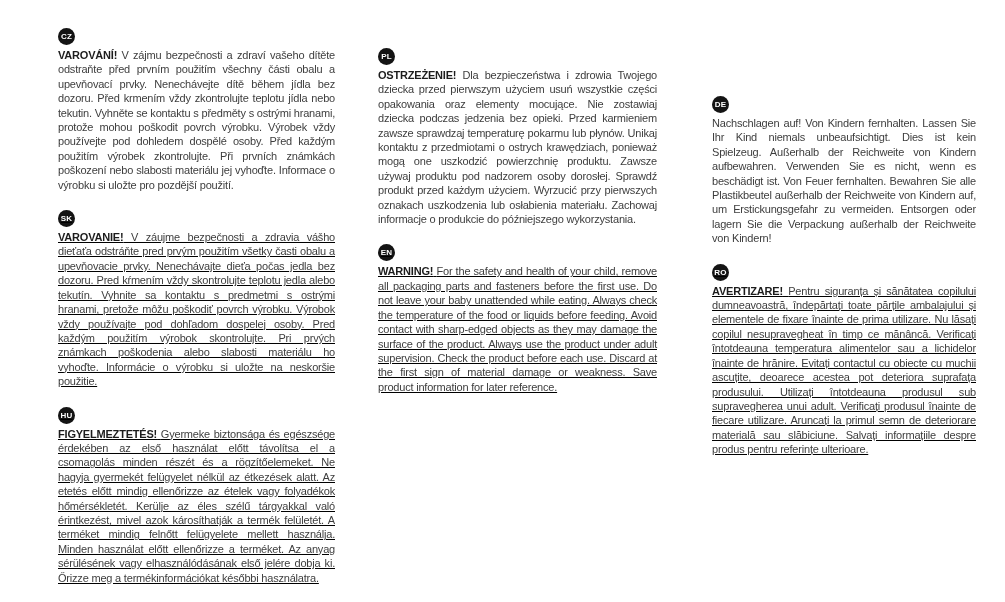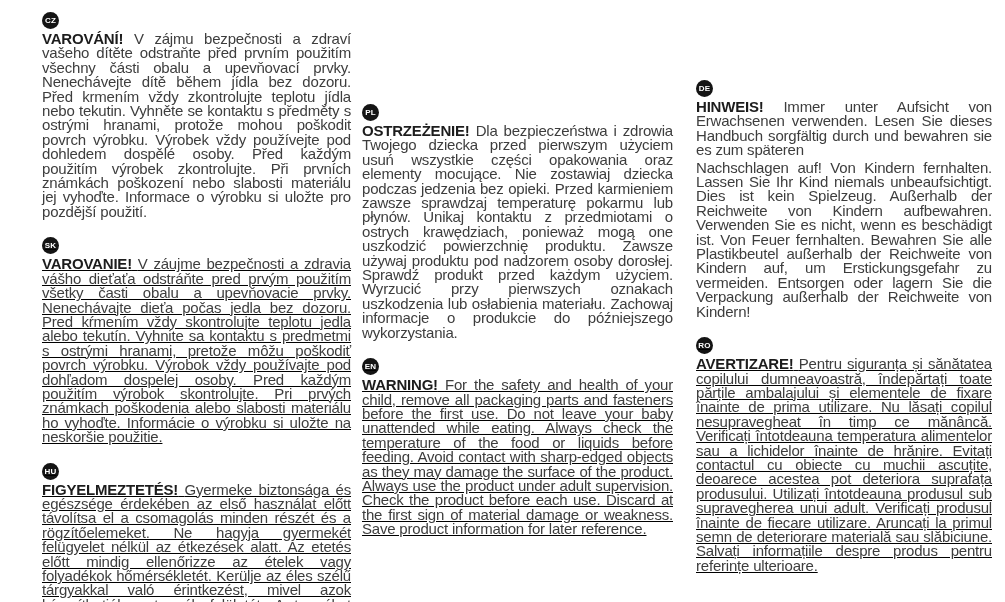--- a/index.html
+++ b/index.html
@@ -13,43 +13,43 @@
     height: 602px;
     background: #ffffff;
     overflow: hidden;
     font-family: "Liberation Sans", sans-serif;
   }
   .col {
     position: absolute;
     top: 0;
   }
   #col-1 { left: 42px;  width: 309px; padding-top: 12px; }
-  #col-2 { left: 362px; width: 311px; padding-top: 104px; }
+  #col-2 { left: 362px; width: 311px; padding-top: 32px; }
   #col-3 { left: 696px; width: 296px; padding-top: 80px; }
 
-  .block { margin: 0; }
+  .block { margin: 16px; }
   .block + .block { margin-top: 18px; text-decoration: underline; }
 
   .badge {
     display: block;
     width: 17px;
     height: 17px;
     border-radius: 50%;
     background: #141414;
     color: #ffffff;
     font-size: 8px;
     font-weight: 700;
     line-height: 17px;
     text-align: center;
     letter-spacing: 0.2px;
     margin: 0 0 3px 0;
   }
   .body {
     margin: 0;
-    font-size: 15px;
+    font-size: 11px;
     line-height: 14.4px;
     letter-spacing: -0.2px;
     color: #3d3d3d;
     text-align: justify;
     text-justify: inter-word;
   }
   .body b {
     font-weight: 700;
     color: #1c1c1c;
   }
@@ -90,21 +90,20 @@
       <span class="badge">EN</span>
       <p class="body"><b>WARNING!</b> <span>For the safety and health of your child, remove all packaging parts and fasteners before the first use. Do not leave your baby unattended while eating. Always check the temperature of the food or liquids before feeding. Avoid contact with sharp-edged objects as they may damage the surface of the product. Always use the product under adult supervision. Check the product before each use. Discard at the first sign of material damage or weakness. Save product information for later reference.</span></p>
     </div>
 
   </div>
 
   <div class="col" id="col-3">
 
     <div class="block">
       <span class="badge">DE</span>
-      <p class="body"><b>HINWEIS!</b> <span>Immer unter Aufsicht von Erwachsenen verwenden. Lesen Sie dieses Handbuch sorgfältig durch und bewahren sie es zum späteren</span></p>
       <p class="body cont">Nachschlagen auf! Von Kindern fernhalten. Lassen Sie Ihr Kind niemals unbeaufsichtigt. Dies ist kein Spielzeug. Außerhalb der Reichweite von Kindern aufbewahren. Verwenden Sie es nicht, wenn es beschädigt ist. Von Feuer fernhalten. Bewahren Sie alle Plastikbeutel außerhalb der Reichweite von Kindern auf, um Erstickungsgefahr zu vermeiden. Entsorgen oder lagern Sie die Verpackung außerhalb der Reichweite von Kindern!</p>
     </div>
 
     <div class="block">
       <span class="badge">RO</span>
       <p class="body"><b>AVERTIZARE!</b> <span>Pentru siguranța și sănătatea copilului dumneavoastră, îndepărtați toate părțile ambalajului și elementele de fixare înainte de prima utilizare. Nu lăsați copilul nesupravegheat în timp ce mănâncă. Verificați întotdeauna temperatura alimentelor sau a lichidelor înainte de hrănire. Evitați contactul cu obiecte cu muchii ascuțite, deoarece acestea pot deteriora suprafața produsului. Utilizați întotdeauna produsul sub supravegherea unui adult. Verificați produsul înainte de fiecare utilizare. Aruncați la primul semn de deteriorare materială sau slăbiciune. Salvați informațiile despre produs pentru referințe ulterioare.</span></p>
     </div>
 
   </div>
 

